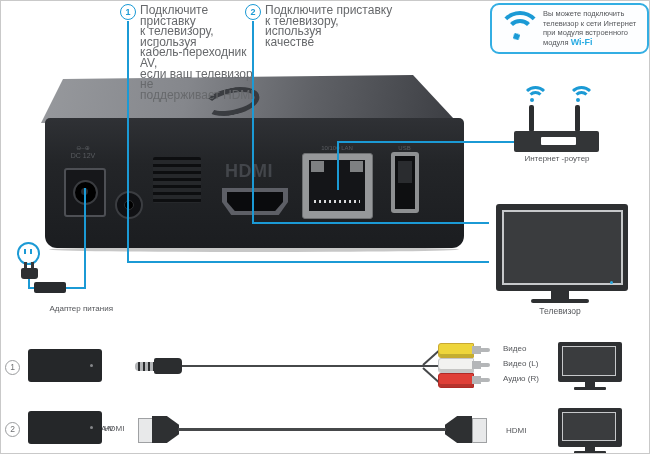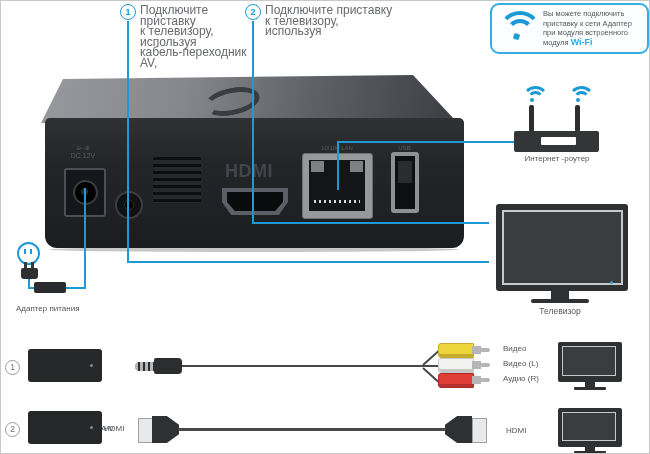--- a/index.html
+++ b/index.html
@@ -40,35 +40,38 @@
 </head>
 <body>
 
 <div id="stage">
 
   <div class="cnum" style="left:119px;top:3px;">1</div>
   <div class="ctext" style="left:139px;top:4px;width:118px;">
     <div>Подключите приставку</div>
     <div>к телевизору, используя</div>
     <div>кабель-переходник AV,</div>
+    <div>если ваш телевизор не</div>
+    <div>поддерживает HDMI</div>
   </div>
 
   <div class="cnum" style="left:244px;top:3px;">2</div>
   <div class="ctext" style="left:264px;top:4px;width:132px;">
     <div>Подключите приставку</div>
     <div>к телевизору, используя</div>
+    <div>качестве</div>
   </div>
 
   <div class="abs" style="left:489px;top:2px;width:155px;height:47px;border:2px solid #33aee3;border-radius:9px;background:#fdfeff;z-index:30;"></div>
   <div class="warc" style="left:497px;top:10px;width:36px;height:36px;z-index:31;"></div>
   <div class="warc" style="left:505px;top:18px;width:20px;height:20px;z-index:31;"></div>
   <div class="abs" style="left:512px;top:32px;width:7px;height:7px;background:#1b9ad5;border-radius:50%;border:1px dashed #9adcf5;box-sizing:border-box;z-index:31;"></div>
   <div class="abs" style="left:542px;top:8px;width:102px;font-size:7.5px;line-height:9.6px;color:#55575b;z-index:31;">
     <div>Вы можете подключить</div>
-    <div>приставку к сети Адаптер</div>
+    <div>телевизор к сети Интернет</div>
     <div>при модуля встроенного</div>
     <div><span>модуля</span>
       <span style="color:#29abe2;font-weight:bold;font-size:9px;">Wi-Fi</span>
     </div>
   </div>
 
   <div class="boxtop"></div>
   <div class="abs" style="left:203px;top:87px;width:46px;height:17px;border:5px solid rgba(38,40,44,.75);
        border-left-color:transparent;border-radius:50%;transform:rotate(-12deg);z-index:11;"></div>
   <div class="boxfront"></div>
@@ -116,21 +119,21 @@
   <div class="bl" style="left:27px;top:286px;width:58px;height:2px;"></div>
   <div class="bl" style="left:27px;top:277px;width:2px;height:11px;"></div>
 
   <div class="abs" style="left:16px;top:241px;width:19px;height:19px;border:2px solid #1b9ad5;border-radius:50%;background:#fff;z-index:41;"></div>
   <div class="abs" style="left:23px;top:248px;width:2px;height:5px;background:#1b9ad5;z-index:42;"></div>
   <div class="abs" style="left:29px;top:248px;width:2px;height:5px;background:#1b9ad5;z-index:42;"></div>
   <div class="abs" style="left:23px;top:261px;width:3px;height:7px;background:#36383b;z-index:42;"></div>
   <div class="abs" style="left:30px;top:261px;width:3px;height:7px;background:#36383b;z-index:42;"></div>
   <div class="abs" style="left:20px;top:267px;width:17px;height:11px;background:#2d2f32;border-radius:2px 2px 3px 3px;z-index:42;"></div>
   <div class="abs" style="left:33px;top:281px;width:32px;height:11px;background:#292b2e;border-radius:2px;z-index:42;"></div>
-  <div class="lbl" style="left:15px;top:303px;width:84px;text-align:left;">Адаптер питания</div>
+  <div class="lbl" style="left:28px;top:303px;width:84px;text-align:right;">Адаптер питания</div>
 
   <div class="rwarc" style="left:521px;top:85px;width:21px;height:21px;"></div>
   <div class="rwarc" style="left:526px;top:90px;width:11px;height:11px;"></div>
   <div class="abs" style="left:529px;top:97px;width:4px;height:4px;background:#1b9ad5;border-radius:50%;"></div>
   <div class="rwarc" style="left:567px;top:85px;width:21px;height:21px;"></div>
   <div class="rwarc" style="left:572px;top:90px;width:11px;height:11px;"></div>
   <div class="abs" style="left:575px;top:97px;width:4px;height:4px;background:#1b9ad5;border-radius:50%;"></div>
   <div class="abs" style="left:528px;top:104px;width:5px;height:27px;background:#2c2e30;border-radius:2px;"></div>
   <div class="abs" style="left:574px;top:104px;width:5px;height:27px;background:#2c2e30;border-radius:2px;"></div>
   <div class="abs" style="left:513px;top:130px;width:85px;height:21px;background:#333537;border-radius:2px;z-index:41;"></div>

